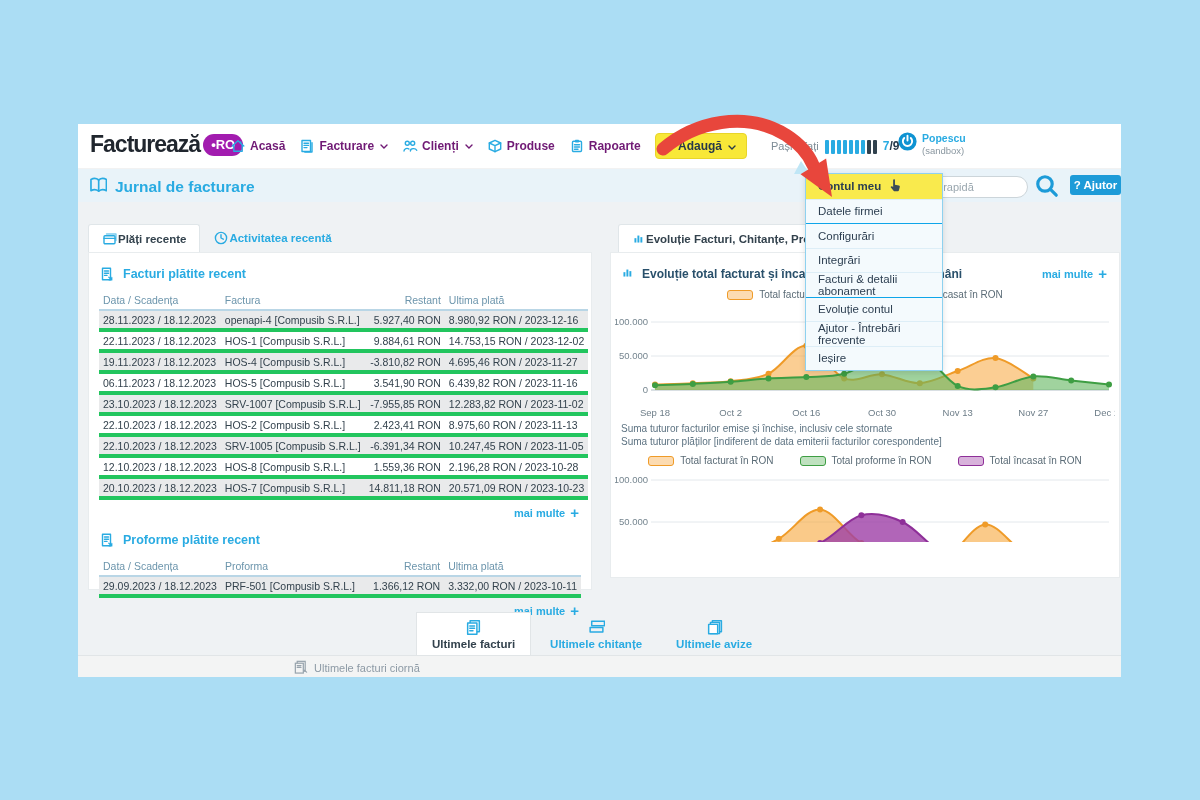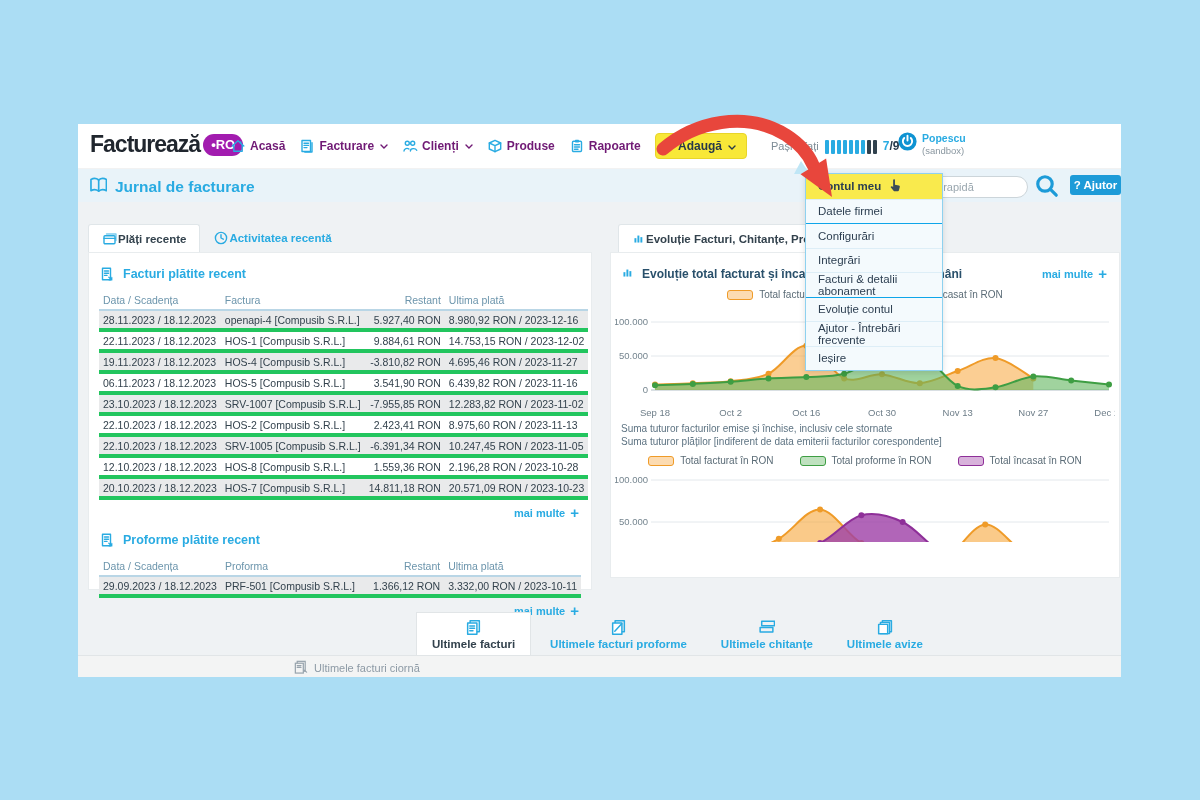--- a/index.html
+++ b/index.html
@@ -524,30 +524,20 @@
                 <rect x="4.8" y="2.5" width="8.7" height="10.5"></rect>
                 <rect x="2.5" y="4.8" width="8.7" height="10.5" fill="#fff"></rect>
                 <path d="M4.5 7.5h4.5M4.5 9.7h4.5M4.5 11.9h3"></path>
               </svg>
             </span>
             <span>Ultimele facturi</span>
           </div>
           <div class="ftab idle">
             <span style="display: inline-flex;">
               <svg width="17" height="17" viewBox="0 0 16 16" fill="none" stroke="#29abe2" stroke-width="1.4" stroke-linecap="round" stroke-linejoin="round">
-                <rect x="4.8" y="2.5" width="8.7" height="10.5"></rect>
-                <rect x="2.5" y="4.8" width="8.7" height="10.5" fill="#fff"></rect>
-                <path d="M4.5 12.5 11 5.5"></path>
-              </svg>
-            </span>
-            <span>Ultimele facturi proforme</span>
-          </div>
-          <div class="ftab idle">
-            <span style="display: inline-flex;">
-              <svg width="17" height="17" viewBox="0 0 16 16" fill="none" stroke="#29abe2" stroke-width="1.4" stroke-linecap="round" stroke-linejoin="round">
                 <rect x="3.5" y="3" width="12" height="4.2"></rect>
                 <rect x="2" y="9" width="12" height="4.2"></rect>
               </svg>
             </span>
             <span>Ultimele chitanțe</span>
           </div>
           <div class="ftab idle">
             <span style="display: inline-flex;">
               <svg width="17" height="17" viewBox="0 0 16 16" fill="none" stroke="#29abe2" stroke-width="1.4" stroke-linecap="round" stroke-linejoin="round">
                 <rect x="6" y="2.5" width="8.5" height="10.5"></rect>

